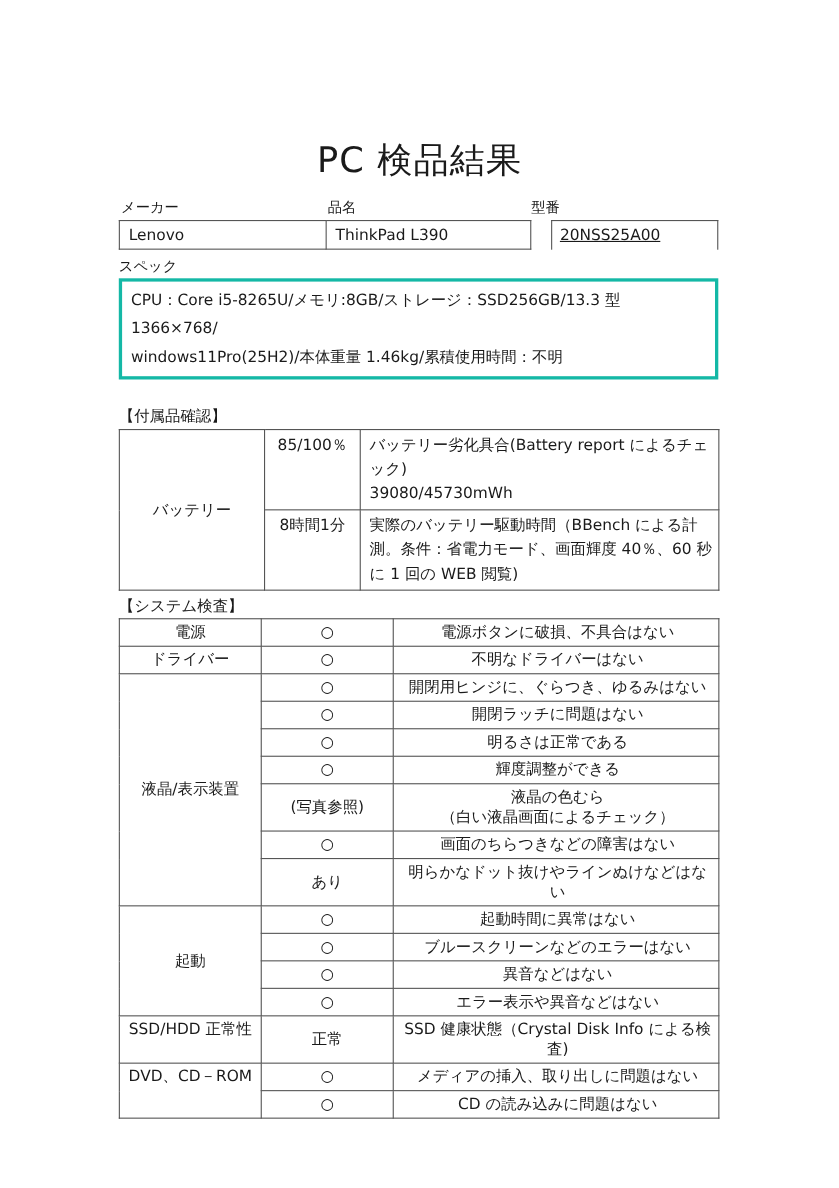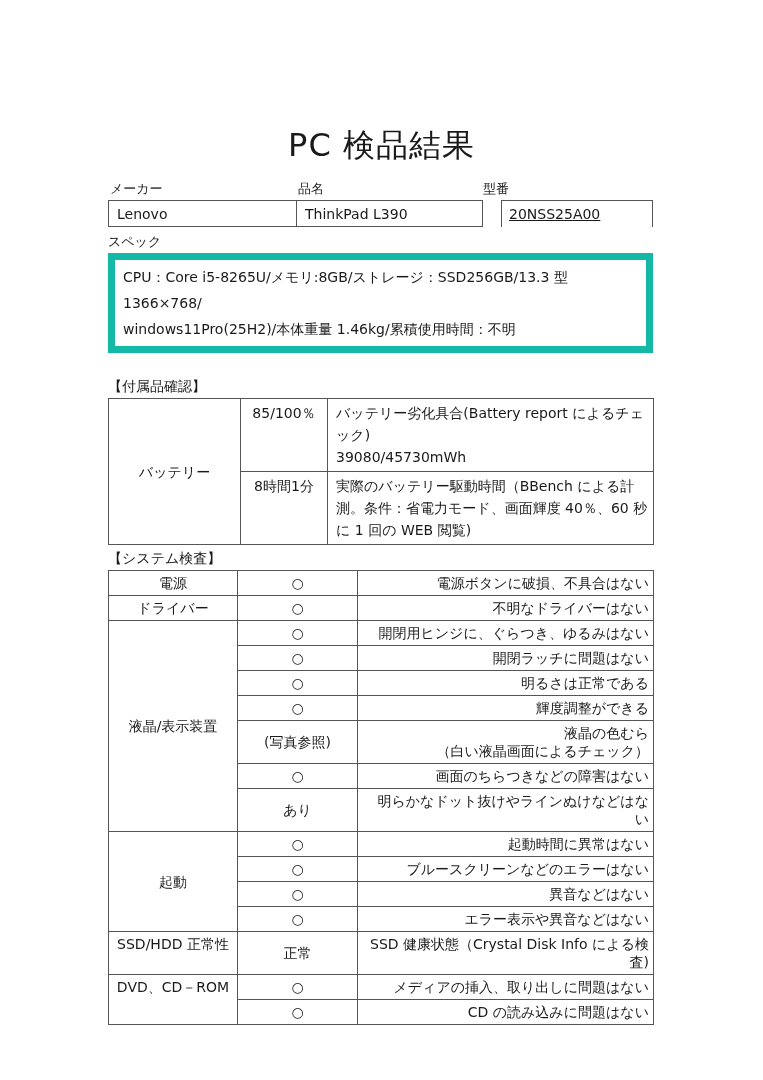--- a/index.html
+++ b/index.html
@@ -40,21 +40,21 @@
     width:187px; margin-left:18px;
     border:1px solid #555; border-bottom:none;
     display:flex; align-items:center;
     padding:0 7px; font-size:14px;
   }
   .model-box span { text-decoration:underline; }
 
   .spec-label { margin-top:6px; font-size:13px; }
   .spec-box {
     margin-top:2px;
-    border:7px solid #14b8a6;
+    border:3px solid #14b8a6;
     padding:4px 8px;
     font-size:14px; line-height:26px;
   }
 
   .section-title { font-size:14px; margin-bottom:2px; }
   .st-accessory { margin-top:25px; }
   .st-system { margin-top:5px; }
 
   
   .battery-table { table-layout:fixed; width:545px; }
@@ -79,21 +79,21 @@
   .system-table td {
     border:1px solid #555; font-size:14px;
     padding:3px 7px; line-height:18px;
     height:17px;
     vertical-align:middle; box-sizing:border-box;
     overflow:hidden;
   }
   .system-table td.sys-item { text-align:center; }
   .system-table td.sys-item.vtop { vertical-align:top; }
   .system-table td.sys-res  { text-align:center; }
-  .system-table td.sys-desc { text-align:right; padding-right:4px; }
+  .system-table td.sys-desc { text-align:center; padding-right:4px; }
 </style>
 </head>
 <body>
 
 <div class="page">
 
   <h1 class="doc-title">PC 検品結果</h1>
 
   <div class="content">
 

